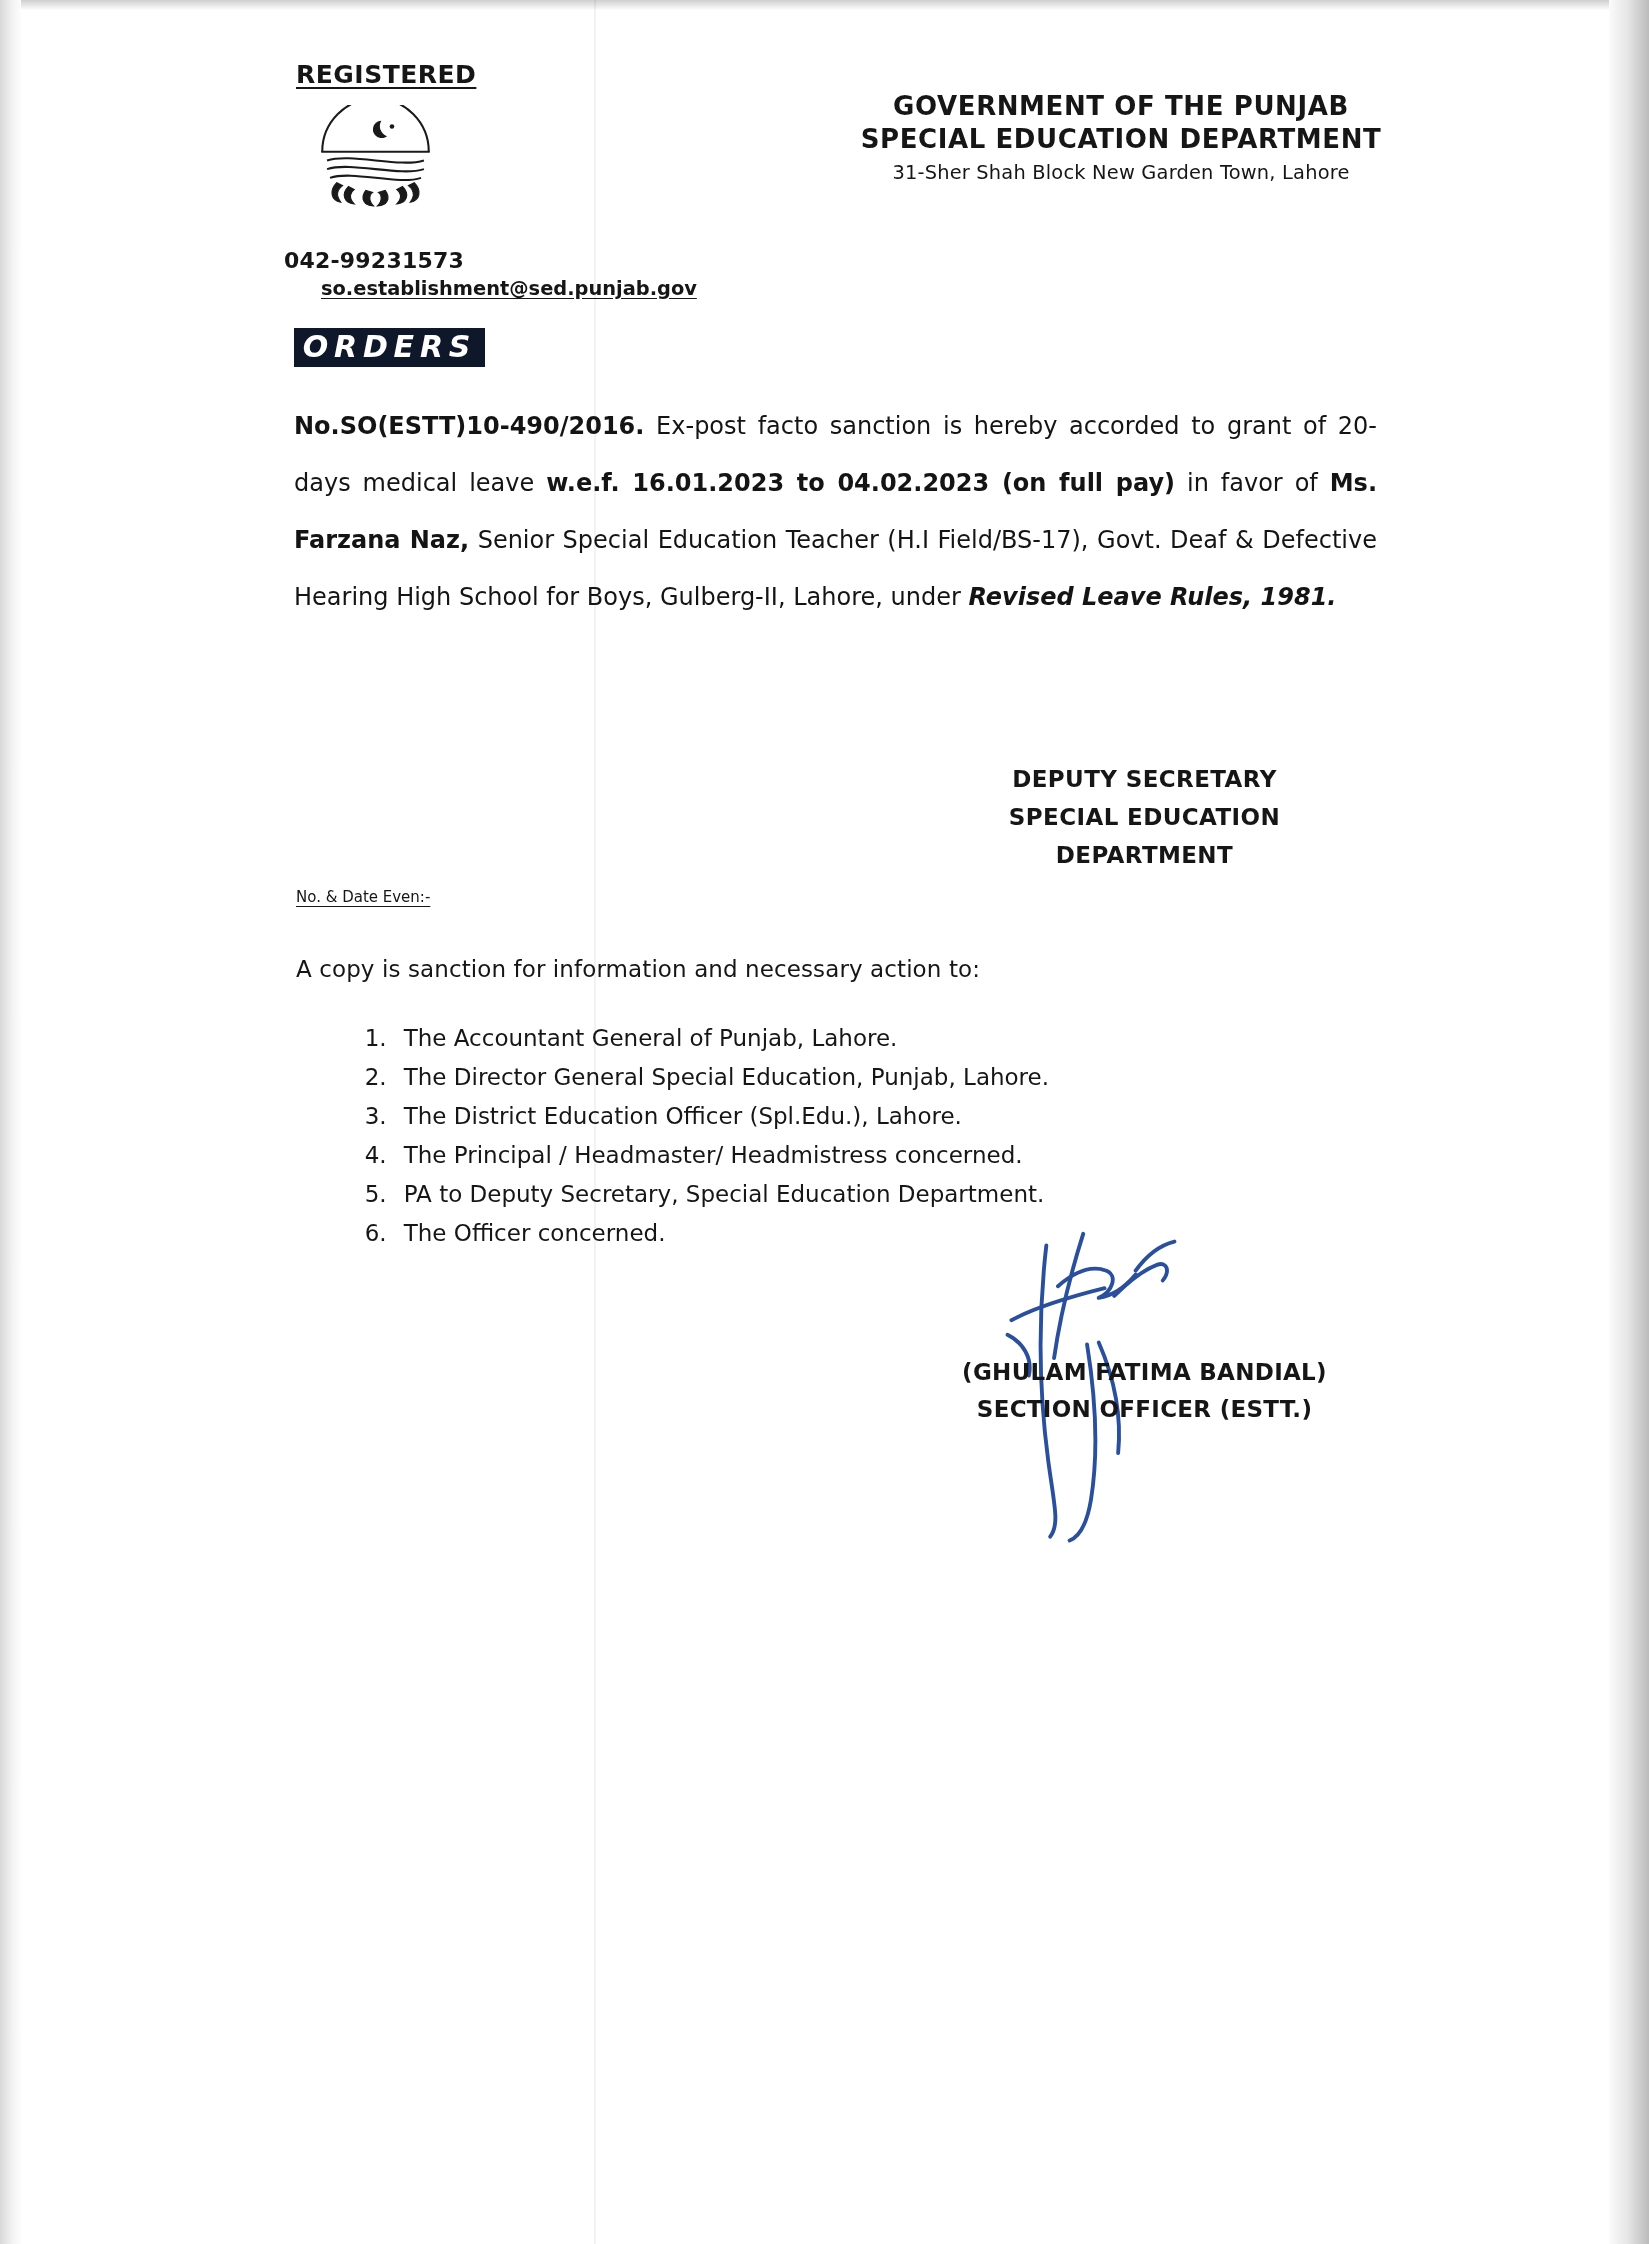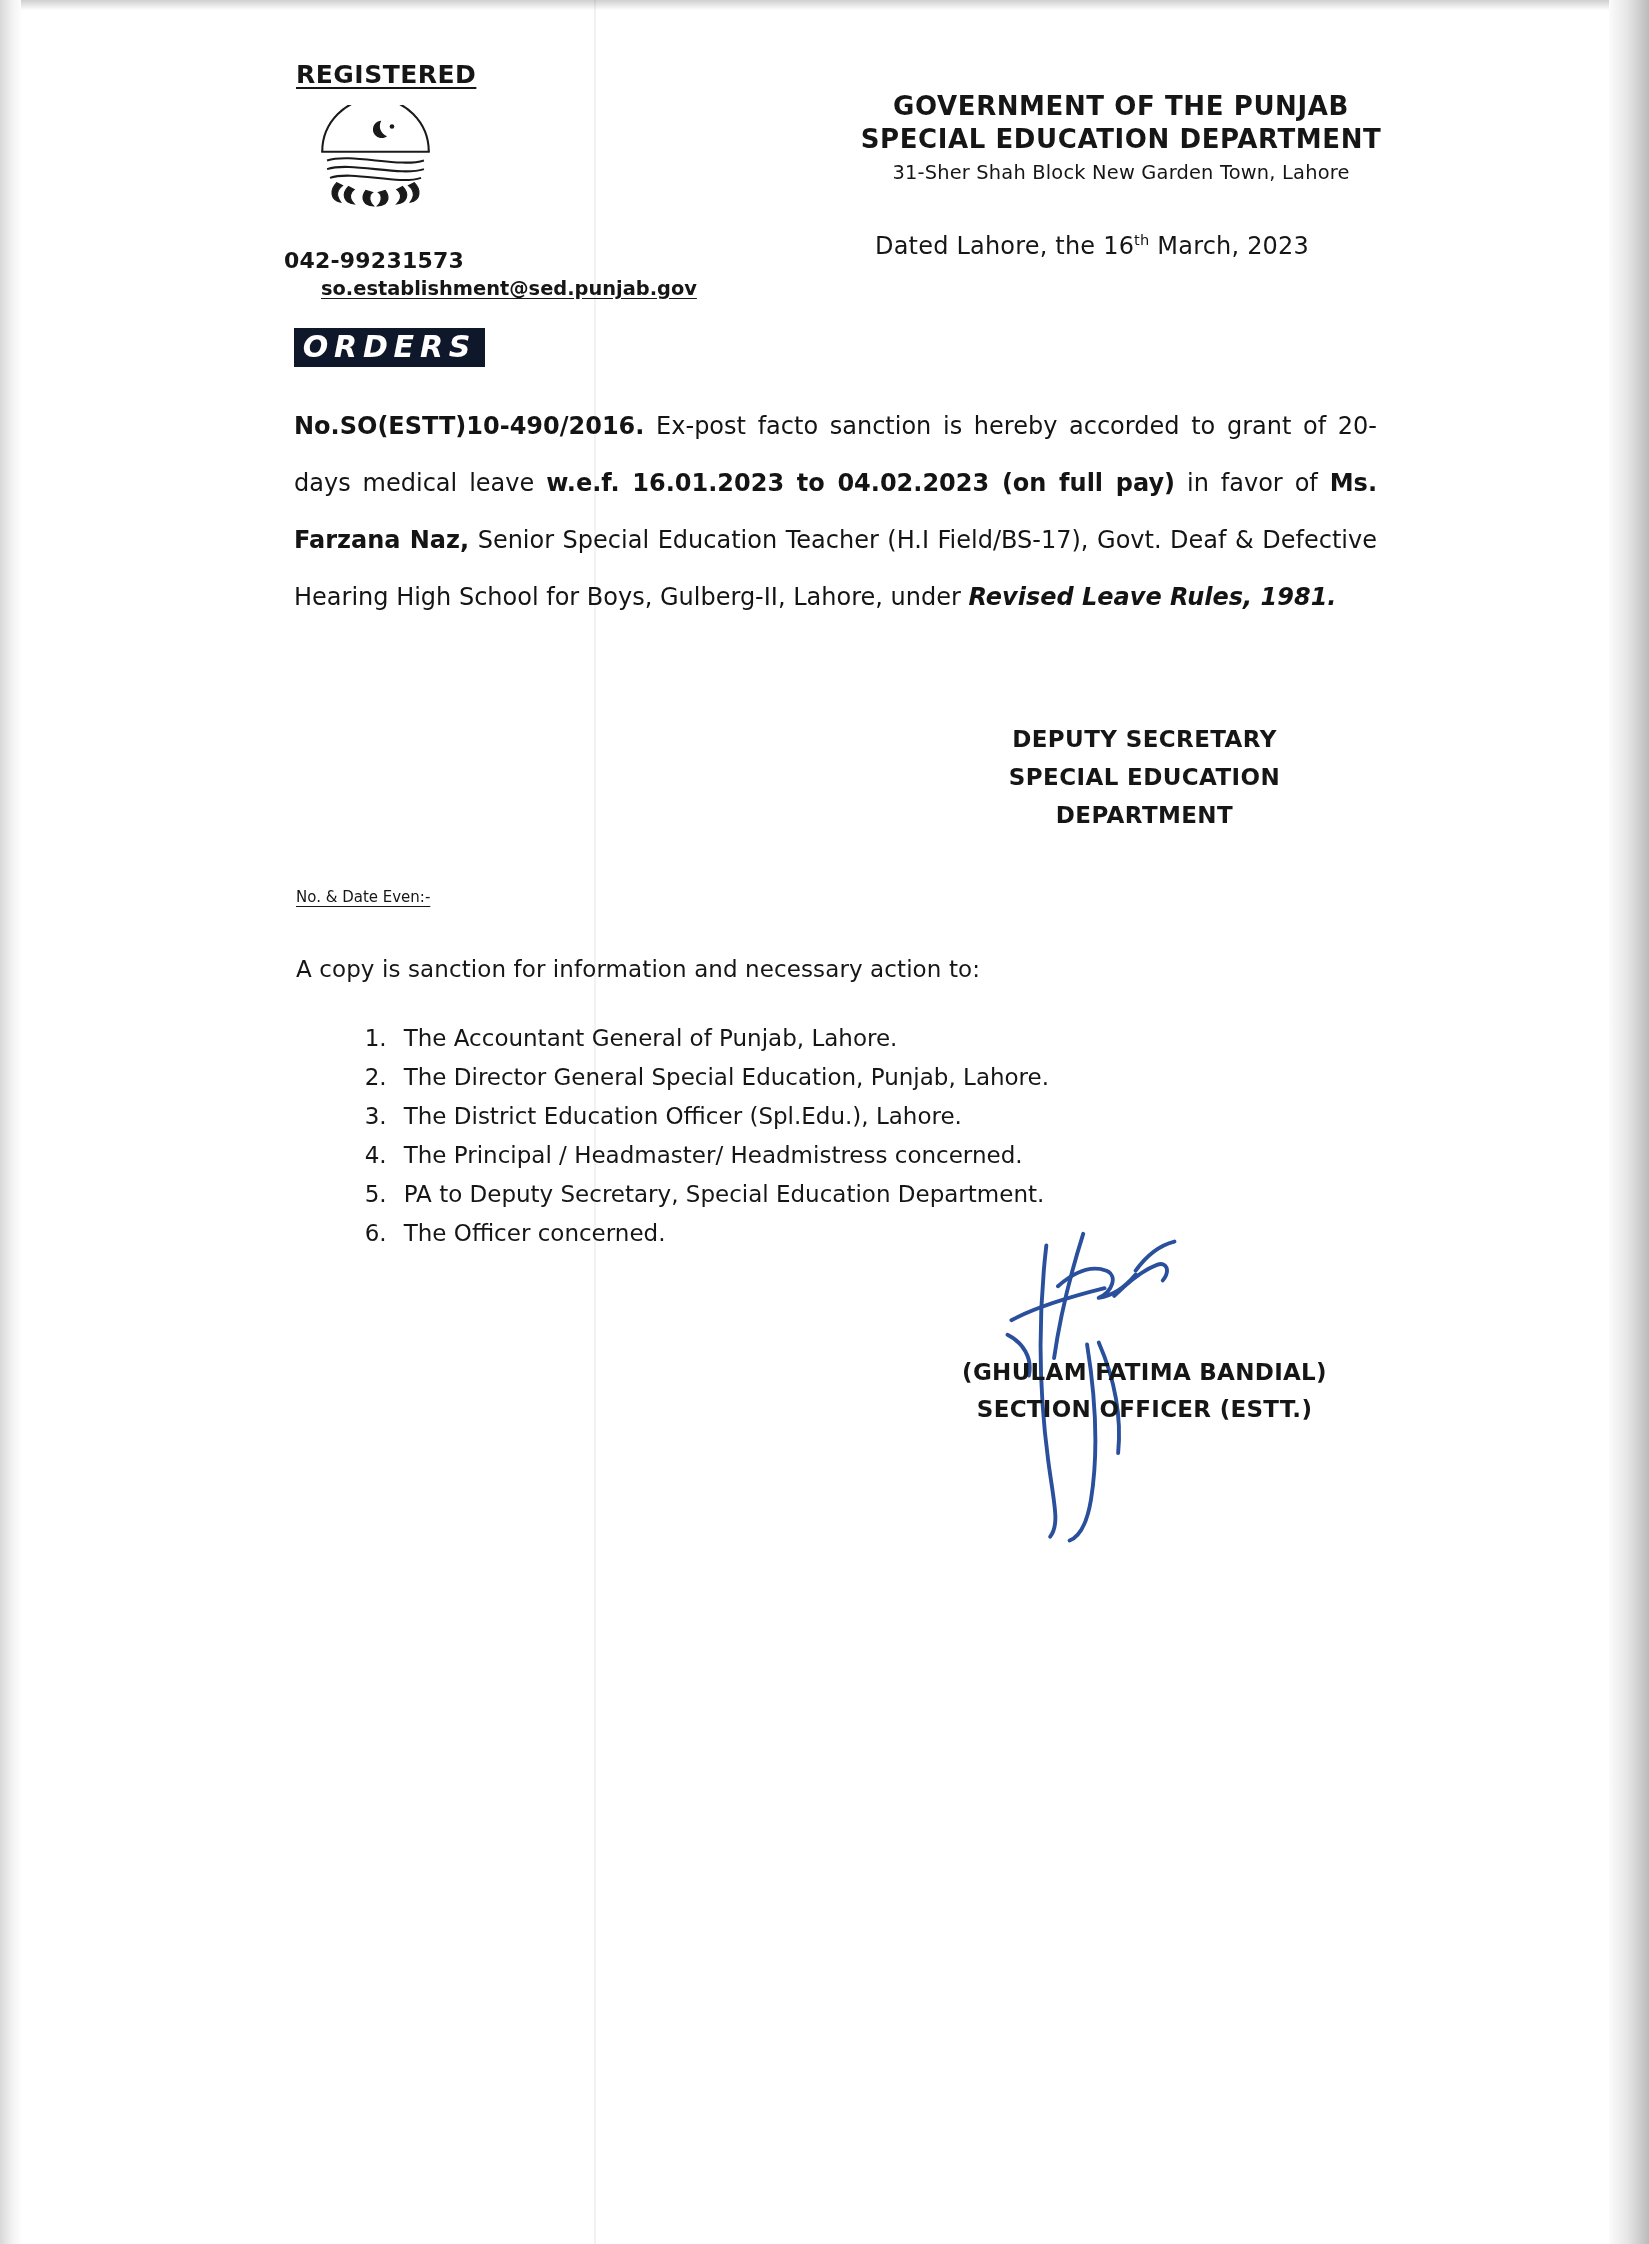--- a/index.html
+++ b/index.html
@@ -164,21 +164,21 @@
     text-justify: inter-word;
     color: #141414;
   }
   .body-para b { font-weight: bold; }
   .body-para i { font-style: italic; font-weight: bold; }
 
   
   .sig-block {
     position: absolute;
     left: 873px;
-    top: 720px;
+    top: 760px;
     width: 543px;
     text-align: center;
     font-size: 23px;
     font-weight: bold;
     line-height: 38px;
     letter-spacing: 0.4px;
   }
 
   
   .no-date-even {
@@ -270,23 +270,20 @@
       </svg>
     </div>
 
     <div class="phone">042-99231573</div>
     <div class="email">so.establishment@sed.punjab.gov</div>
 
     <div class="govt-line1">GOVERNMENT OF THE PUNJAB</div>
     <div class="govt-line2">SPECIAL EDUCATION DEPARTMENT</div>
     <div class="govt-addr">31-Sher Shah Block New Garden Town, Lahore</div>
 
-    <div class="dated">
-      <span>Dated Lahore, the 16</span><sup>th</sup><span> March, 2023</span>
-    </div>
 
     <div class="orders">ORDERS</div>
 
     <div class="body-para">
       <b>No.SO(ESTT)10-490/2016.</b><span> Ex-post facto sanction is hereby accorded to grant of 20-days medical leave </span><b>w.e.f. 16.01.2023 to 04.02.2023 (on full pay)</b><span> in favor of </span><b>Ms. Farzana Naz,</b><span> Senior Special Education Teacher (H.I Field/BS-17), Govt. Deaf &amp; Defective Hearing High School for Boys, Gulberg-II, Lahore, under </span><i>Revised Leave Rules, 1981.</i>
     </div>
 
     <div class="sig-block">
       <div>DEPUTY SECRETARY</div>
       <div>SPECIAL EDUCATION</div>

